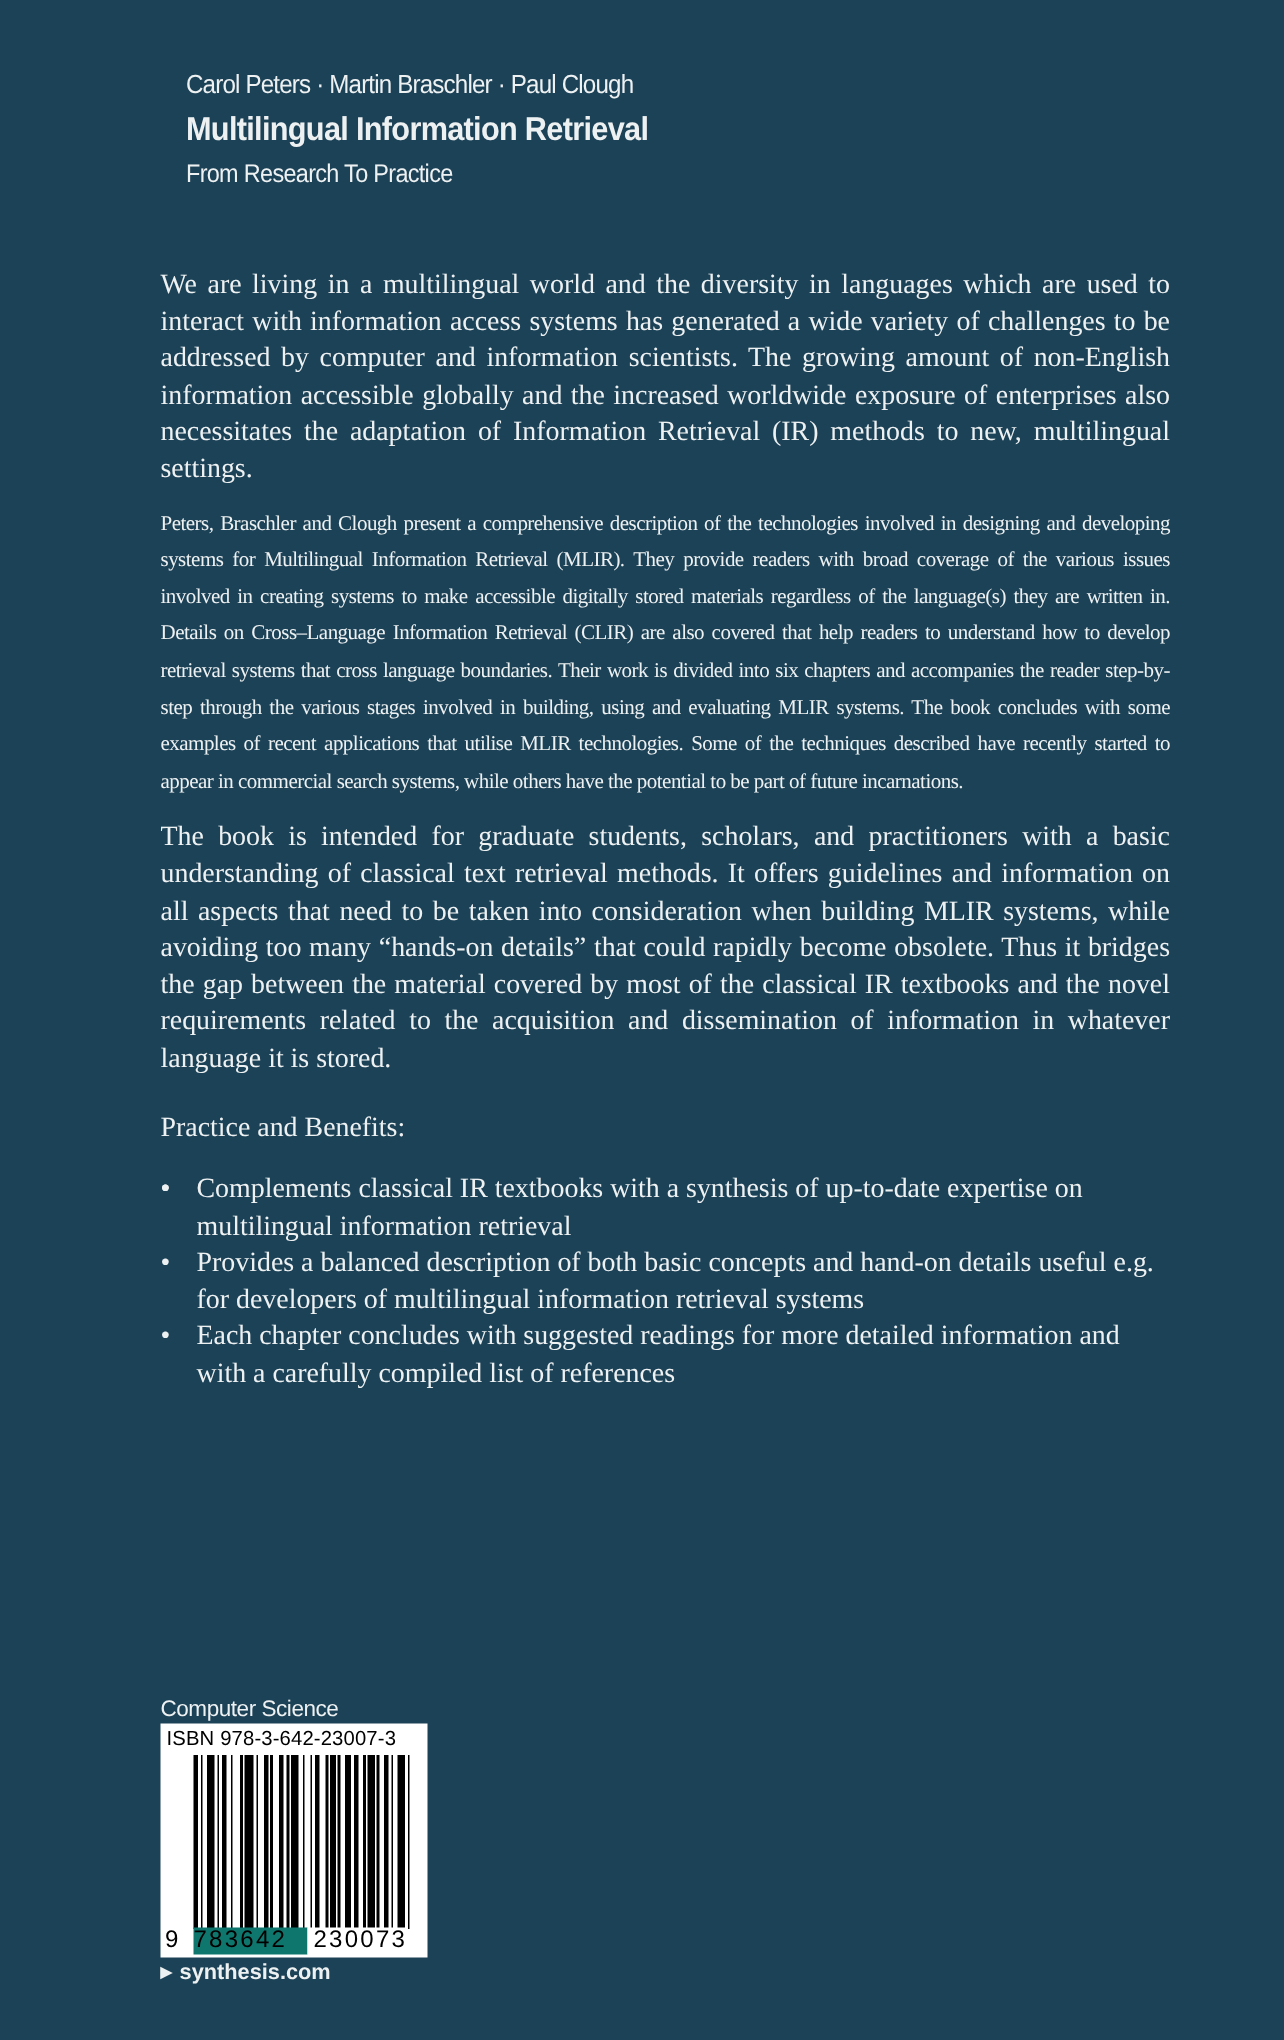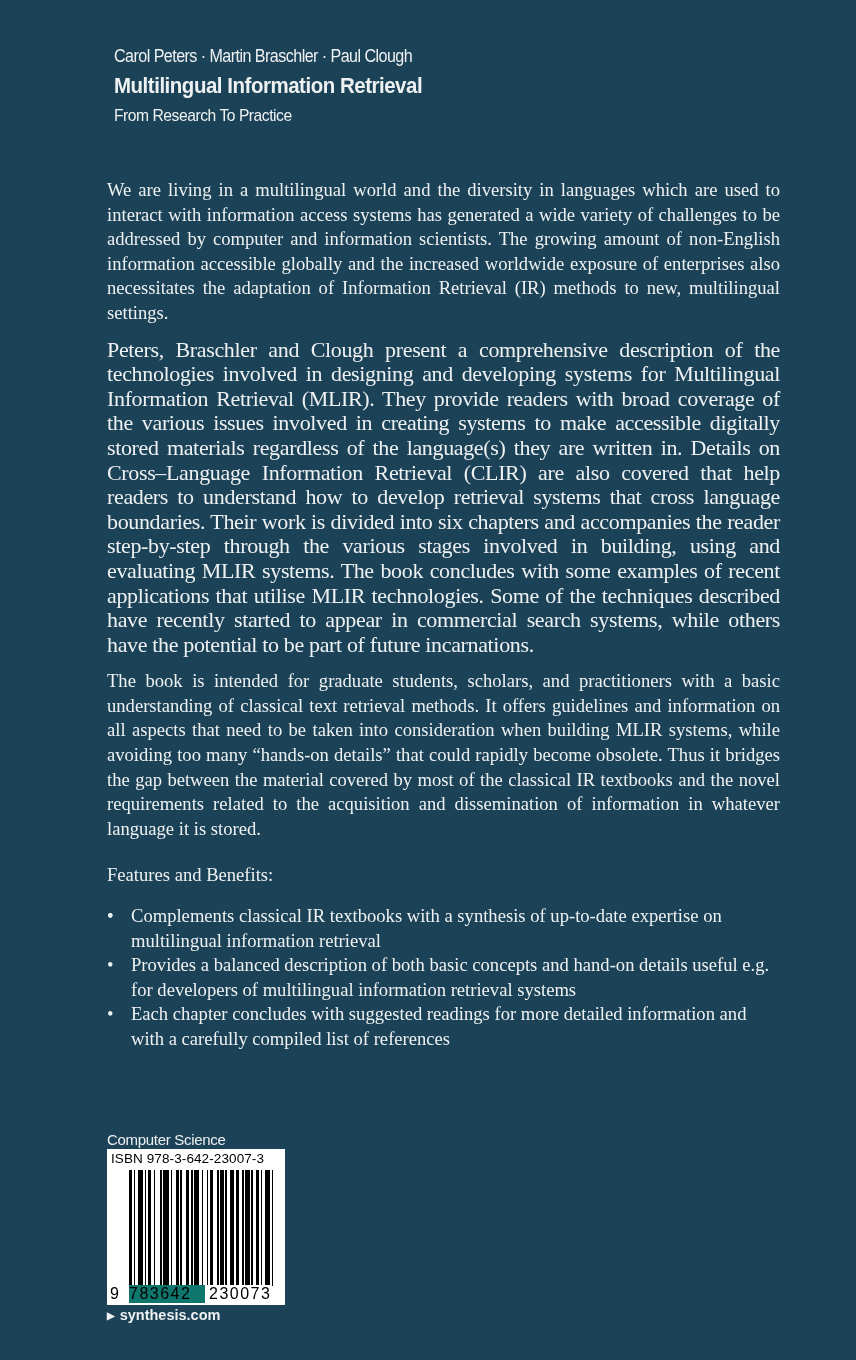--- a/index.html
+++ b/index.html
@@ -3,21 +3,21 @@
   <meta charset="utf-8">
   <style>
     html, body { margin: 0; padding: 0; }
     body {
       width: 856px; height: 1360px;
       background: #1c4257;
       color: #eef1f2;
       position: relative;
       overflow: hidden;
     }
-    .header { position: absolute; left: 114px; top: 46px; }
+    .header { position: absolute; left: 124px; top: 46px; }
     .authors {
       font-family: "Liberation Sans", sans-serif;
       font-size: 17.5px; letter-spacing: -0.6px; color: #eef1f2;
       transform: scaleX(0.92); transform-origin: left;
       white-space: nowrap;
     }
     .title {
       font-family: "Liberation Sans", sans-serif;
       font-weight: bold; font-size: 22px; letter-spacing: -0.5px;
       margin-top: 6px; white-space: nowrap;
@@ -28,21 +28,21 @@
       font-size: 17px; letter-spacing: -0.5px; margin-top: 7px;
       transform: scaleX(0.92); transform-origin: left;
       white-space: nowrap;
     }
     .body {
       position: absolute; left: 107px; top: 178px; width: 673px;
       font-family: "Liberation Serif", serif;
       font-size: 18.6px; line-height: 24.6px; color: #eef1f2;
     }
     .body p { margin: 0 0 12px 0; text-align: justify; font-family: Liberation Serif, serif; }
-    .body p.tight { font-size: 22px; letter-spacing: -0.35px; }
+    .body p.tight { font-size: 14px; letter-spacing: -0.35px; }
     .features-heading { margin-top: 22px !important; margin-bottom: 16px !important; }
     ul.features { list-style: none; margin: 0; padding: 0; }
     ul.features li { position: relative; padding-left: 24px; margin: 0; text-align: left; }
     ul.features li .bullet { position: absolute; left: 0; top: 0; }
     .footer { position: absolute; left: 107px; top: 1120px; }
     .category {
       font-family: "Liberation Sans", sans-serif;
       font-size: 15px; letter-spacing: -0.3px; color: #eef1f2; margin-top: 11px;
     }
     .barcode-box {
@@ -75,21 +75,21 @@
 <div class="header">
   <div class="authors">Carol Peters · Martin Braschler · Paul Clough</div>
   <div class="title">Multilingual Information Retrieval</div>
   <div class="subtitle">From Research To Practice</div>
 </div>
 
 <div class="body">
   <p>We are living in a multilingual world and the diversity in languages which are used to interact with information access systems has generated a wide variety of challenges to be addressed by computer and information scientists. The growing amount of non-English information accessible globally and the increased worldwide exposure of enterprises also necessitates the adaptation of Information Retrieval (IR) methods to new, multilingual settings.</p>
   <p class="tight">Peters, Braschler and Clough present a comprehensive description of the technologies involved in designing and developing systems for Multilingual Information Retrieval (MLIR). They provide readers with broad coverage of the various issues involved in creating systems to make accessible digitally stored materials regardless of the language(s) they are written in. Details on Cross–Language Information Retrieval (CLIR) are also covered that help readers to understand how to develop retrieval systems that cross language boundaries. Their work is divided into six chapters and accompanies the reader step-by-step through the various stages involved in building, using and evaluating MLIR systems. The book concludes with some examples of recent applications that utilise MLIR technologies. Some of the techniques described have recently started to appear in commercial search systems, while others have the potential to be part of future incarnations.</p>
   <p>The book is intended for graduate students, scholars, and practitioners with a basic understanding of classical text retrieval methods. It offers guidelines and information on all aspects that need to be taken into consideration when building MLIR systems, while avoiding too many “hands-on details” that could rapidly become obsolete. Thus it bridges the gap between the material covered by most of the classical IR textbooks and the novel requirements related to the acquisition and dissemination of information in whatever language it is stored.</p>
-  <p class="features-heading">Features and Benefits:</p>
+  <p class="features-heading">Practice and Benefits:</p>
   <ul class="features">
     <li><span class="bullet">•</span></li>
     <li><span class="bullet">•</span><span>Complements classical IR textbooks with a synthesis of up-to-date expertise on multilingual information retrieval</span></li>
     <li><span class="bullet">•</span><span>Provides a balanced description of both basic concepts and hand-on details useful e.g. for developers of multilingual information retrieval systems</span></li>
     <li><span class="bullet">•</span><span>Each chapter concludes with suggested readings for more detailed information and with a carefully compiled list of references</span></li>
   </ul>
 </div>
 
 <div class="footer">
   <div class="category">Computer Science</div>

